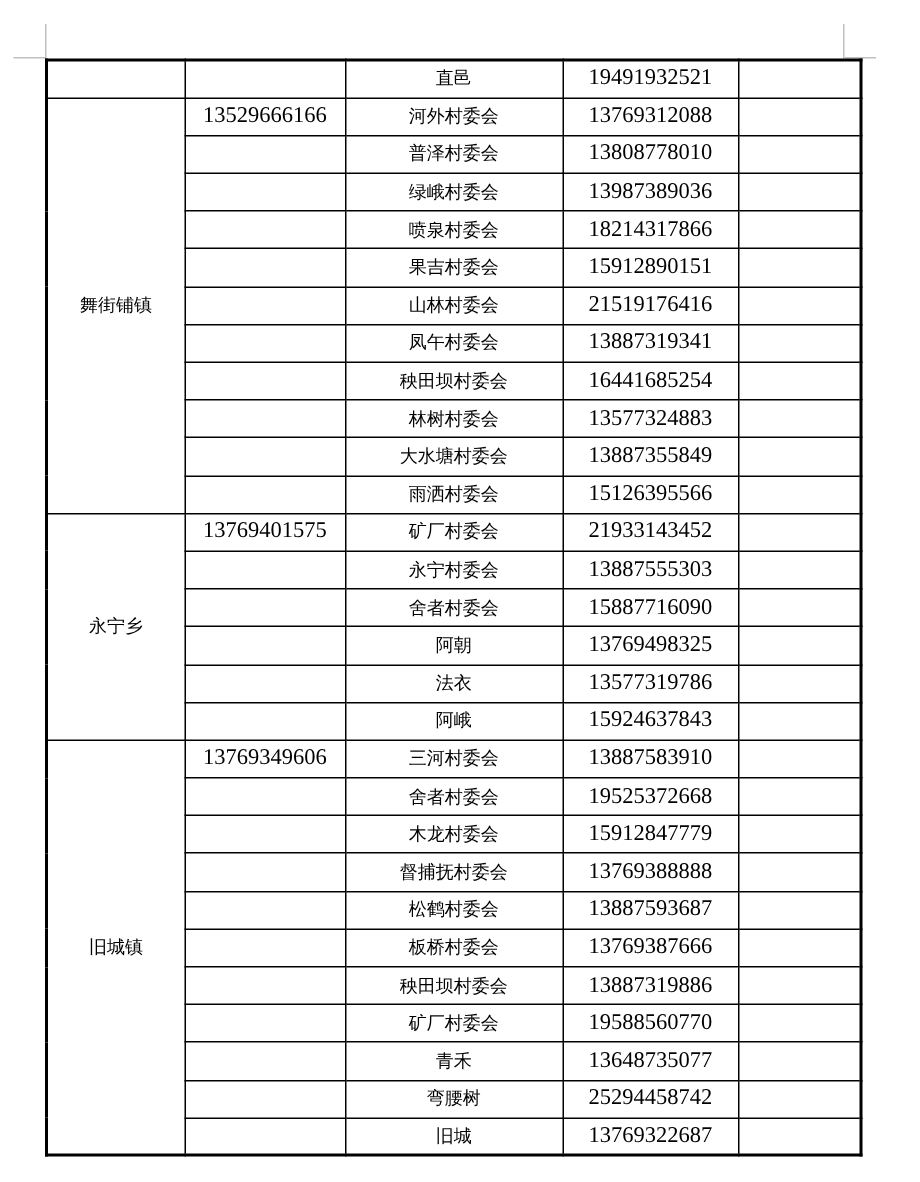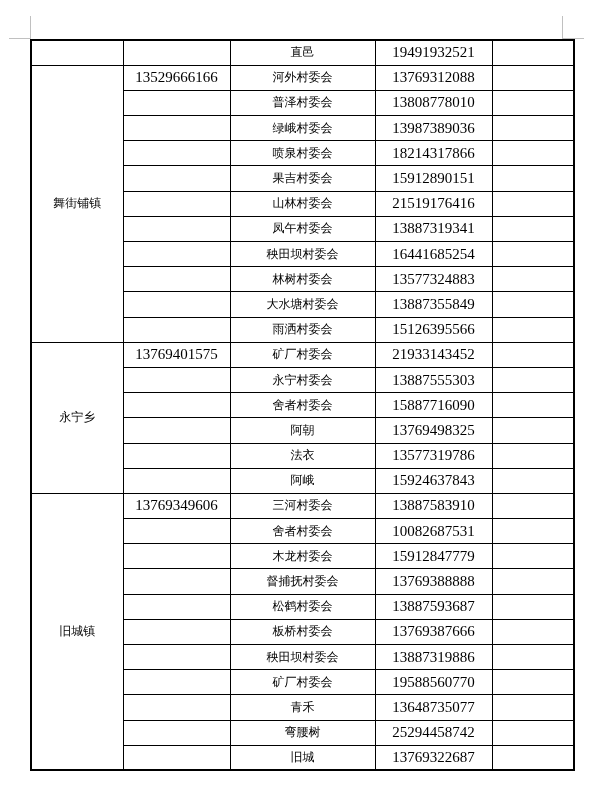--- a/index.html
+++ b/index.html
@@ -180,21 +180,21 @@
         <tr>
           <td rowspan="11" class="town">旧城镇</td>
           <td>13769349606</td>
           <td class="village">三河村委会</td>
           <td>13887583910</td>
           <td></td>
         </tr>
         <tr>
           <td></td>
           <td class="village">舍者村委会</td>
-          <td>10082687531</td>
+          <td>19525372668</td>
           <td></td>
         </tr>
         <tr>
           <td></td>
           <td class="village">木龙村委会</td>
           <td>15912847779</td>
           <td></td>
         </tr>
         <tr>
           <td></td>

